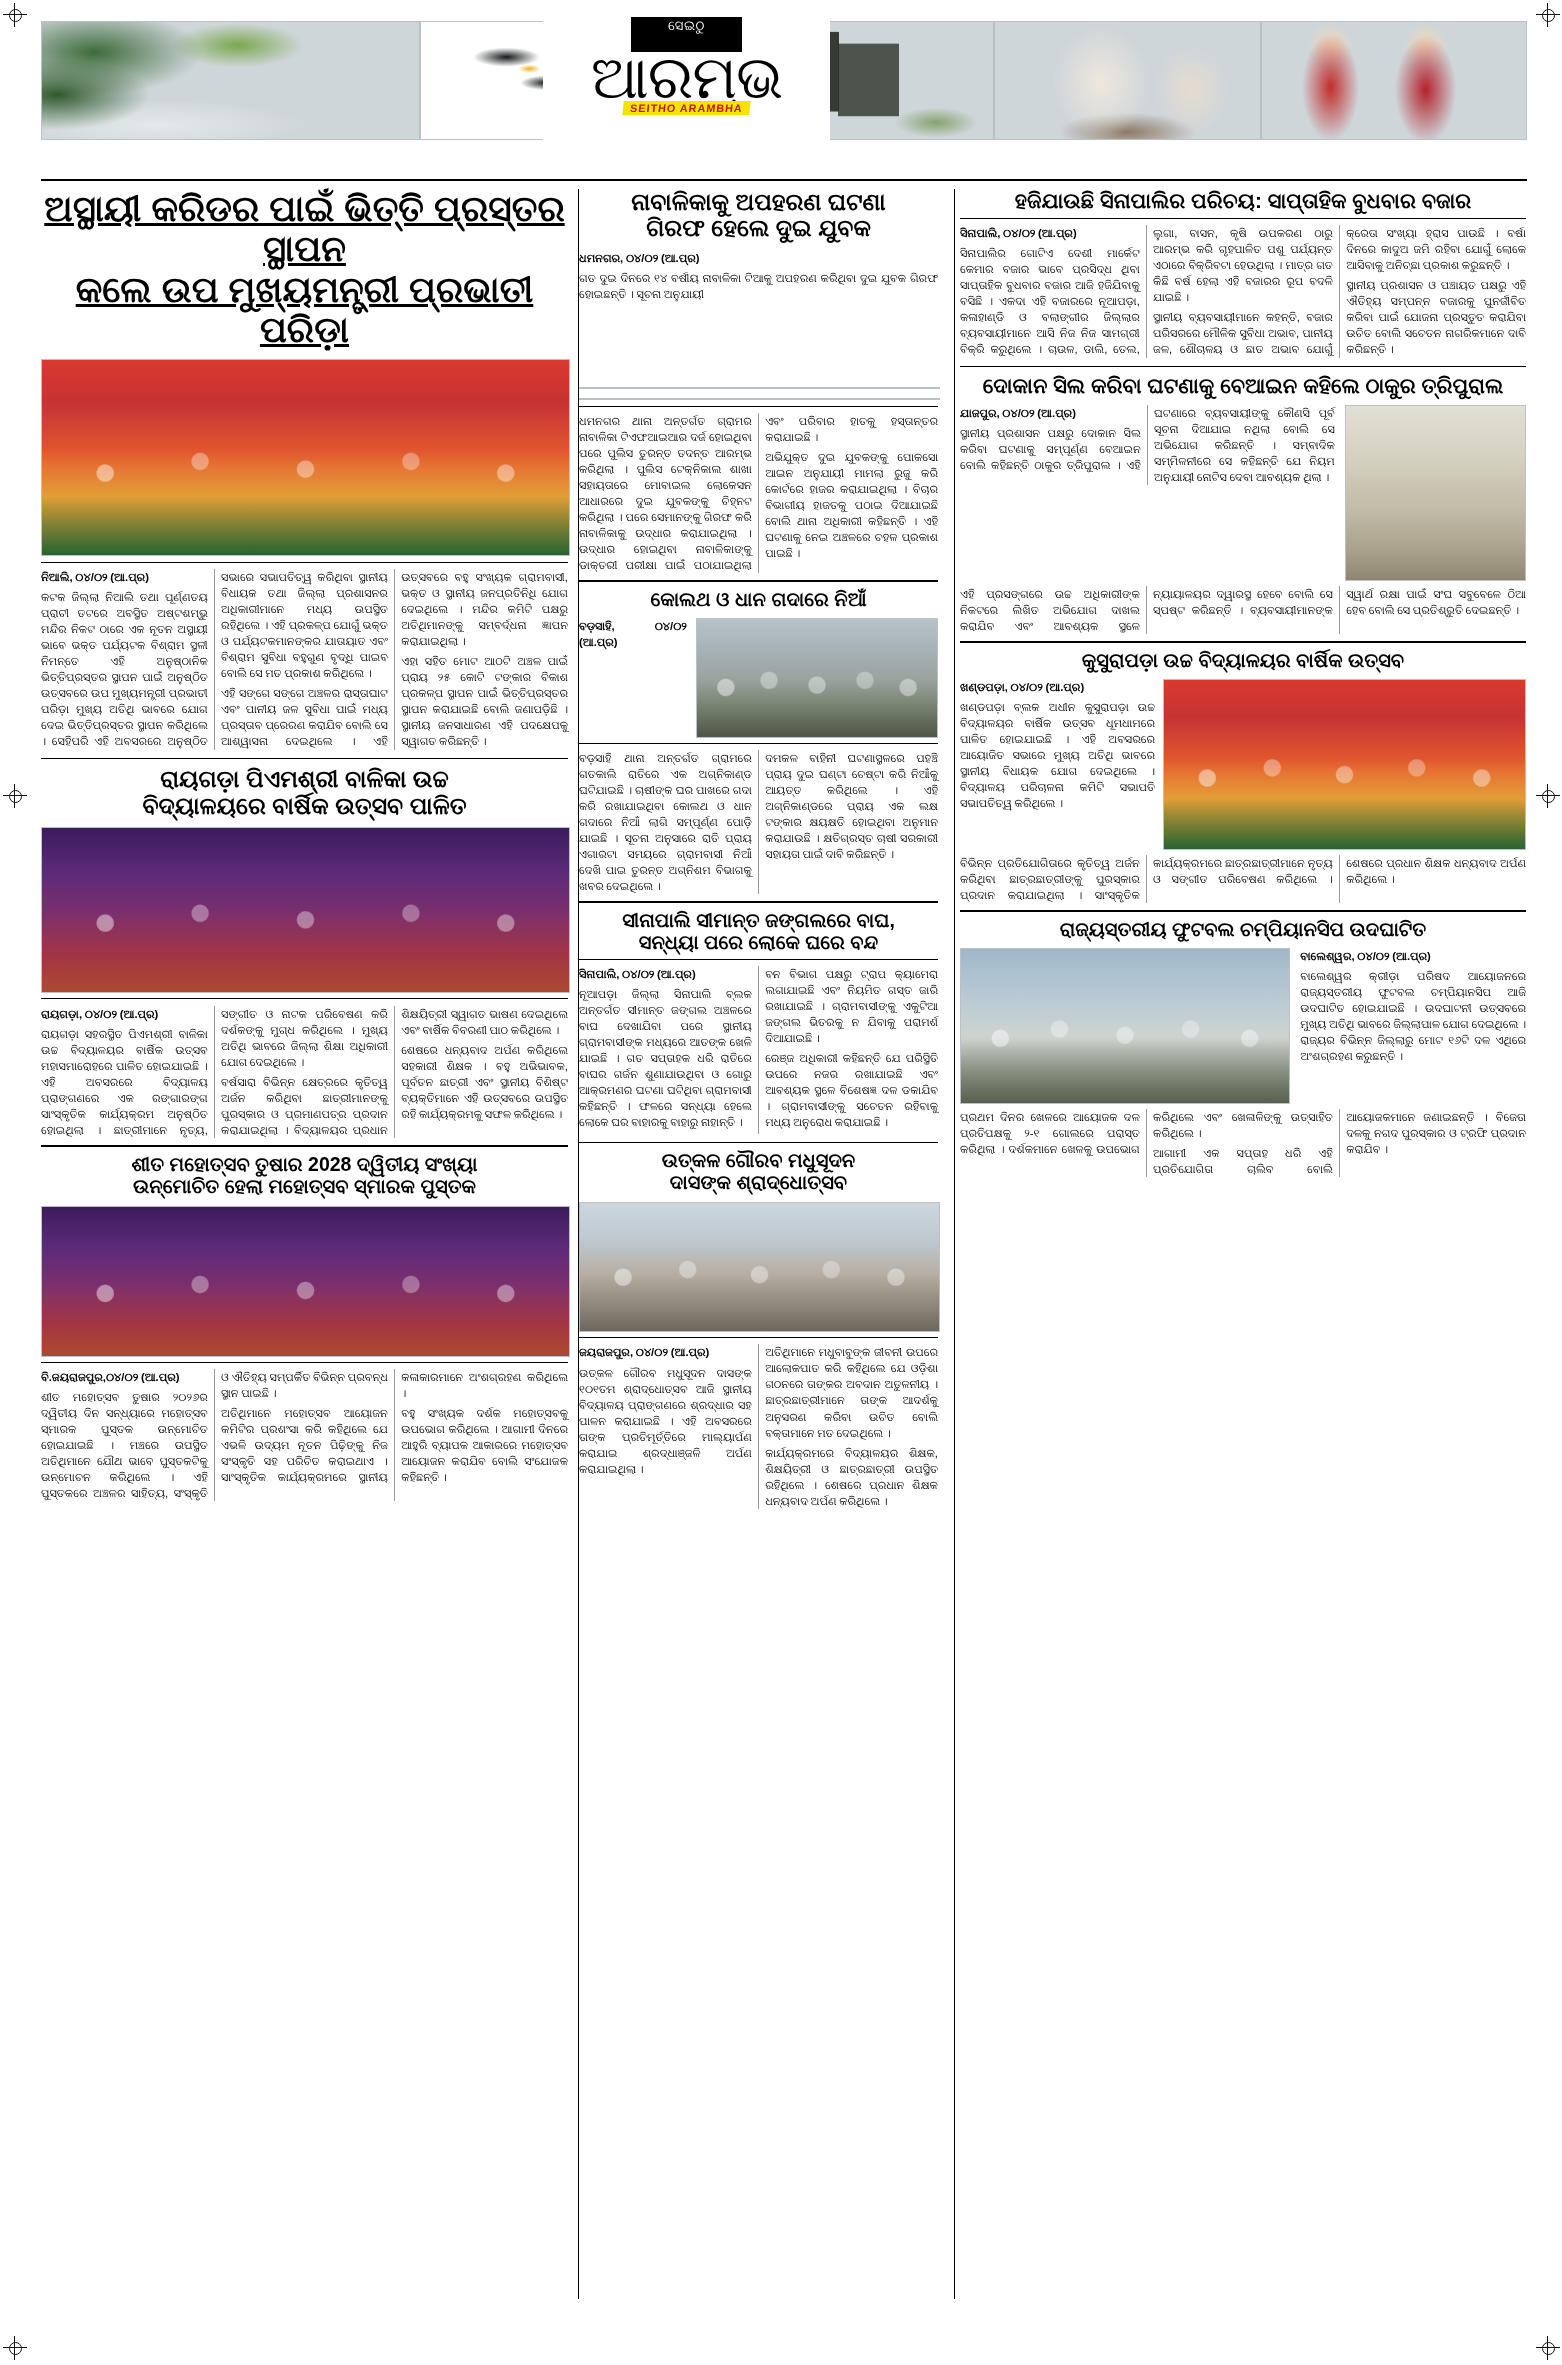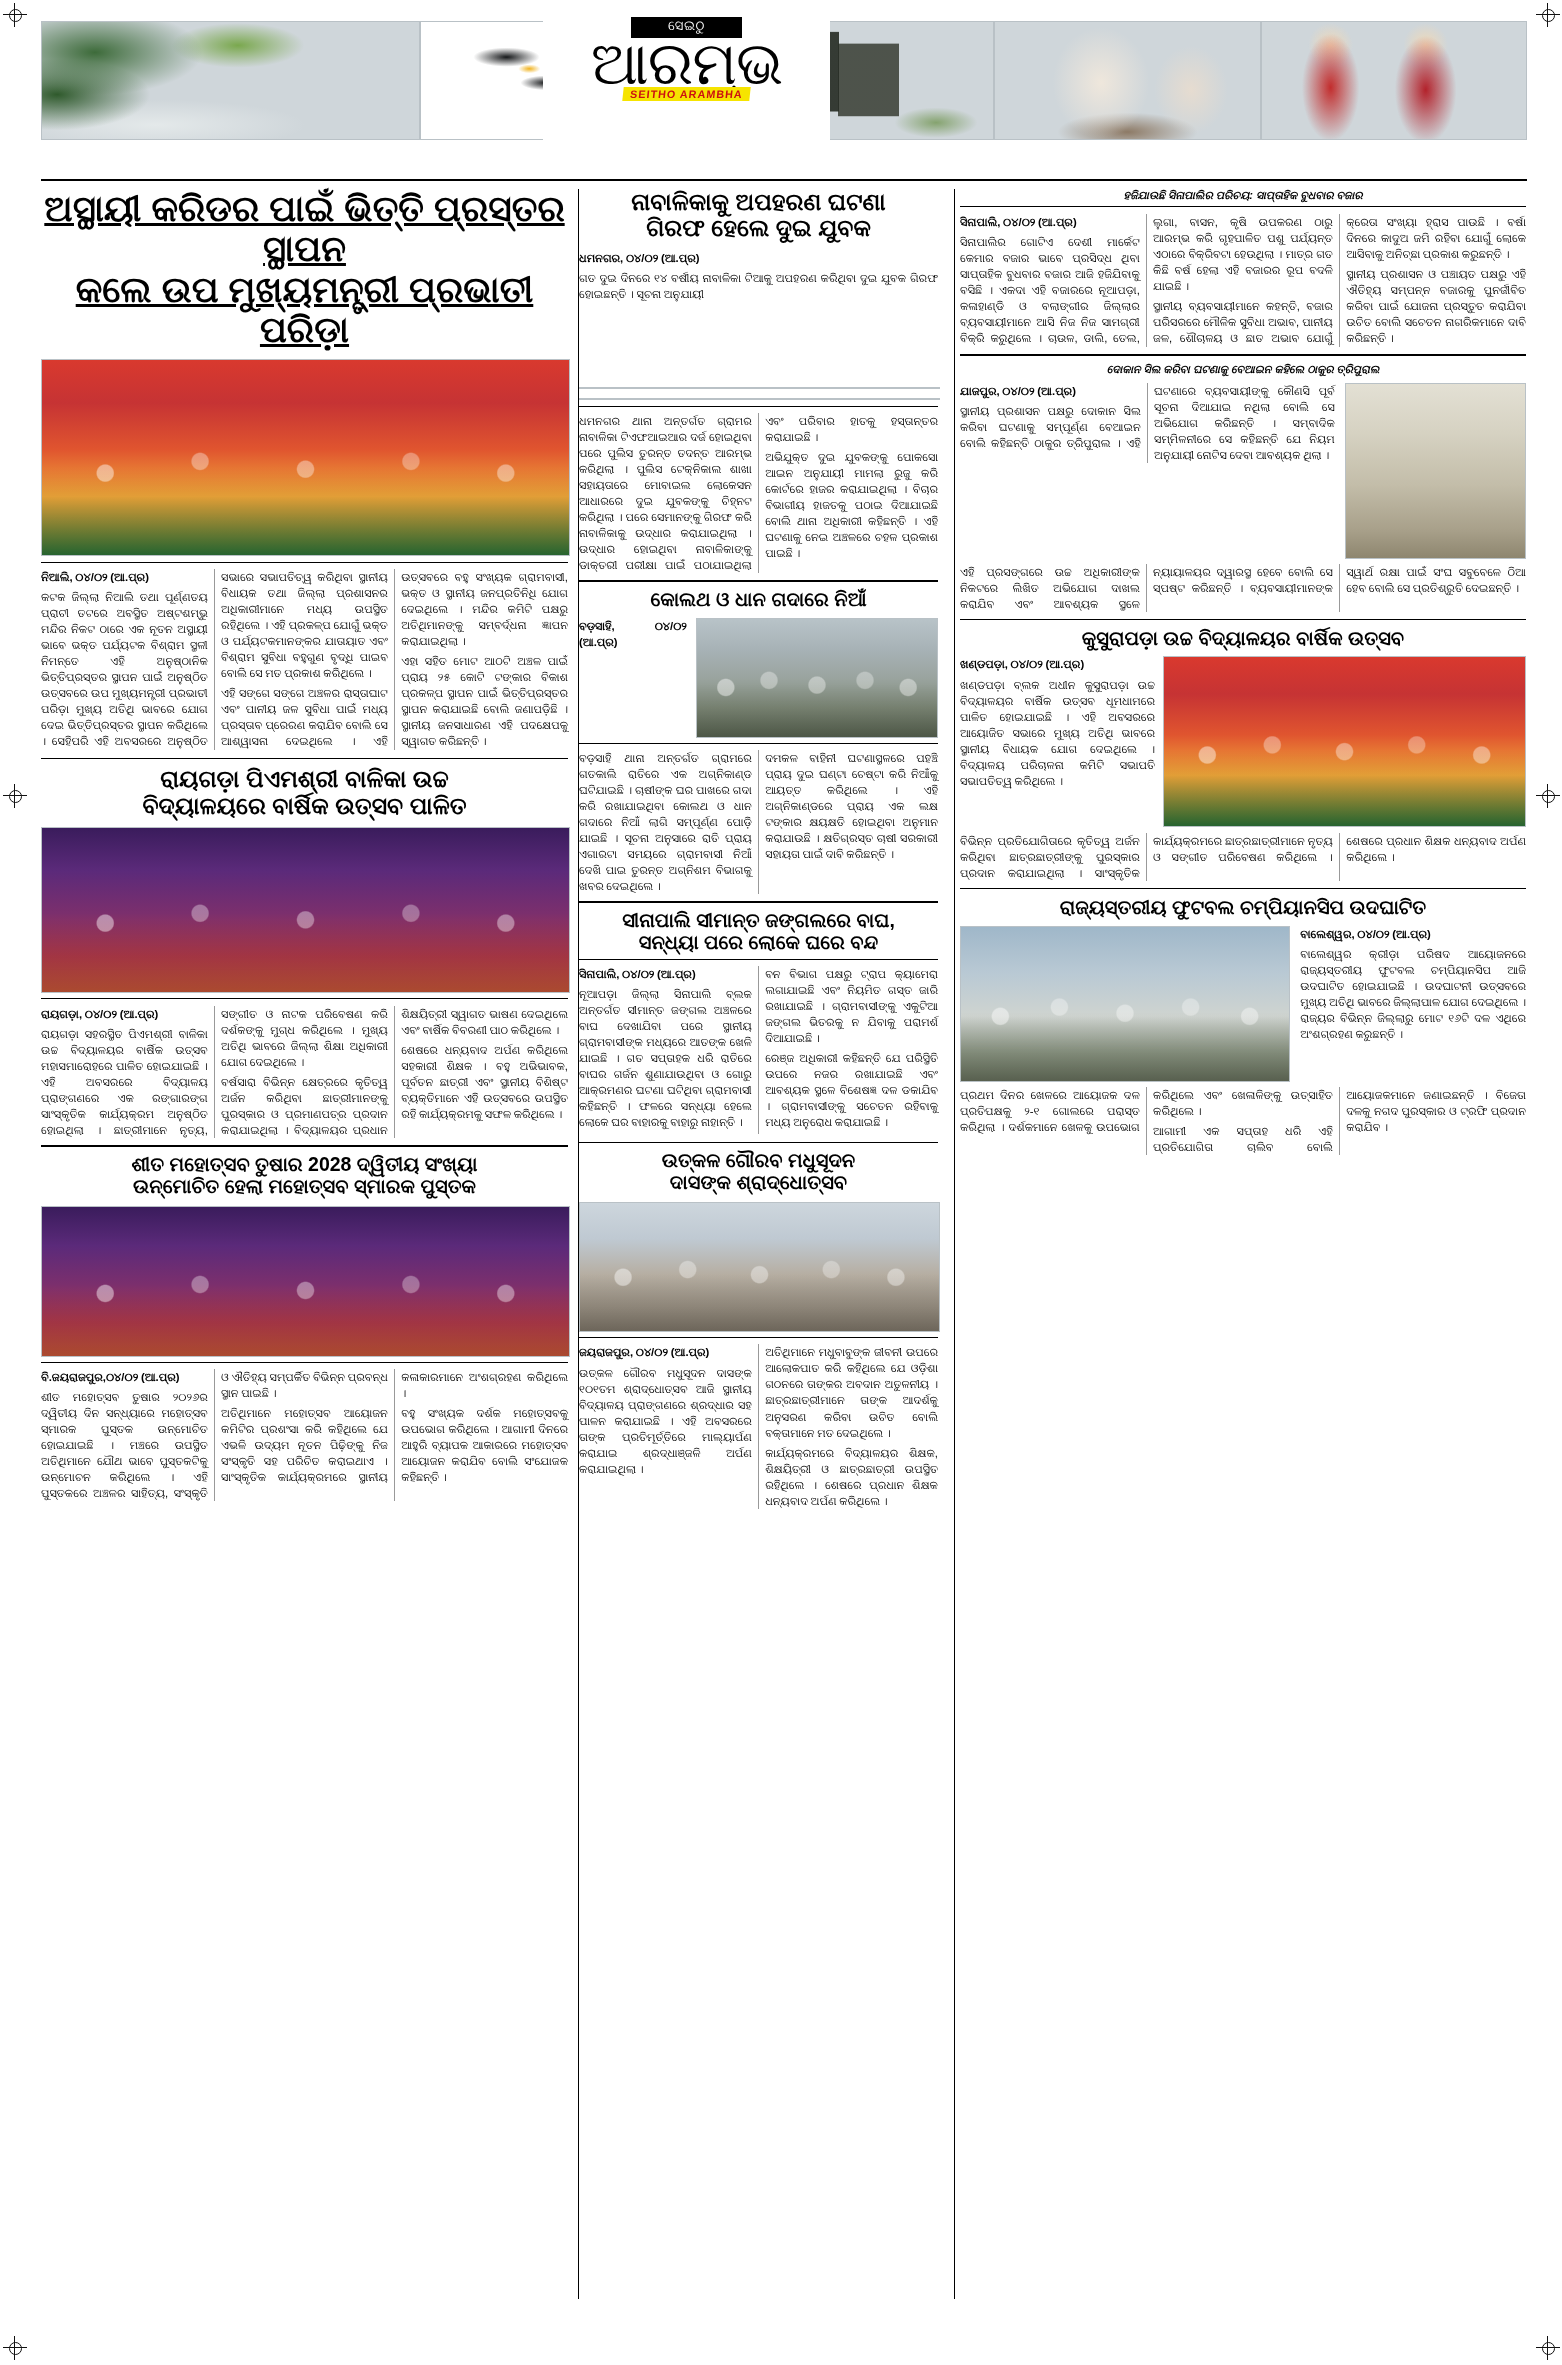--- a/index.html
+++ b/index.html
@@ -61,21 +61,21 @@
   .dancer::after{content:"";position:absolute;inset:0;
     background:
       radial-gradient(ellipse 41px 77px at 26% 56%,#c22d2d 0%,rgba(194,45,45,0) 70%),
       radial-gradient(ellipse 44px 77px at 62% 58%,#b3222b 0%,rgba(179,34,43,0) 70%),
       radial-gradient(ellipse 31px 31px at 26% 20%,#f0d9b8 0%,rgba(240,217,184,0) 72%),
       radial-gradient(ellipse 31px 31px at 62% 20%,#f0d9b8 0%,rgba(240,217,184,0) 72%);}
 
   .logo-block{position:absolute;left:502px;top:0;width:287px;height:128px;
     background:#fff;text-align:center;z-index:4;}
   .logo-top{display:inline-block;background:#000;color:#fff;
-    font-size:13.3px;letter-spacing:0.5px;padding:2px 37px 5px;line-height:1;}
+    font-size:13.3px;letter-spacing:0.5px;padding:2px 37px 19px;line-height:1;}
   .logo-main{font-size:60px;line-height:0.92;font-weight:normal;letter-spacing:-1px;margin-top:-2px;}
   .logo-sub{display:inline-block;background:#f6e400;color:#cc1111;
     font-size:10.8px;font-weight:bold;letter-spacing:1px;padding:1px 7.2px;
     transform:skewX(-6deg);margin-top:-9.2px;position:relative;z-index:3;}
   .dateline{position:absolute;left:0;top:154px;width:1486px;text-align:center;
     font-size:12.8px;letter-spacing:0.3px;}
   .mh-rule{position:absolute;left:41px;top:179px;width:1486px;height:1.5px;background:#000;}
 
   
   .cols{position:absolute;left:41px;top:189px;width:1486px;}
@@ -86,21 +86,21 @@
   .col{position:absolute;top:0;}
   .colA{left:0;width:527px;}
   .colB{left:538px;width:359px;}
   .colC{left:919px;width:566px;}
 
   
   .hl{font-weight:bold;text-align:center;line-height:1.12;}
   .hl.big{font-size:36px;text-decoration:underline;}
   .hl.mid{font-size:23.6px;}
   .hl.sml{font-size:19.5px;}
-  .hl.tiny{font-size:11px;font-style:italic;}
+  .hl.tiny{font-size:21px;}
   .rule{height:1.5px;background:#000;margin:7.2px 0 7.2px;}
   .hrule{height:1px;background:#000;margin:5.1px 0 6.1px;}
 
   .photo{width:100%;background:#cfd6da;position:relative;overflow:hidden;border:0.5px solid #b9c1c6;}
 
   .body{column-gap:13.3px;text-align:justify;font-size:11.3px;line-height:1.42;
     hyphens:auto;word-spacing:-0.5px;}
   .body p{margin:0 0 4.1px;}
   .c3{column-count:3;}
   .c2{column-count:2;}

